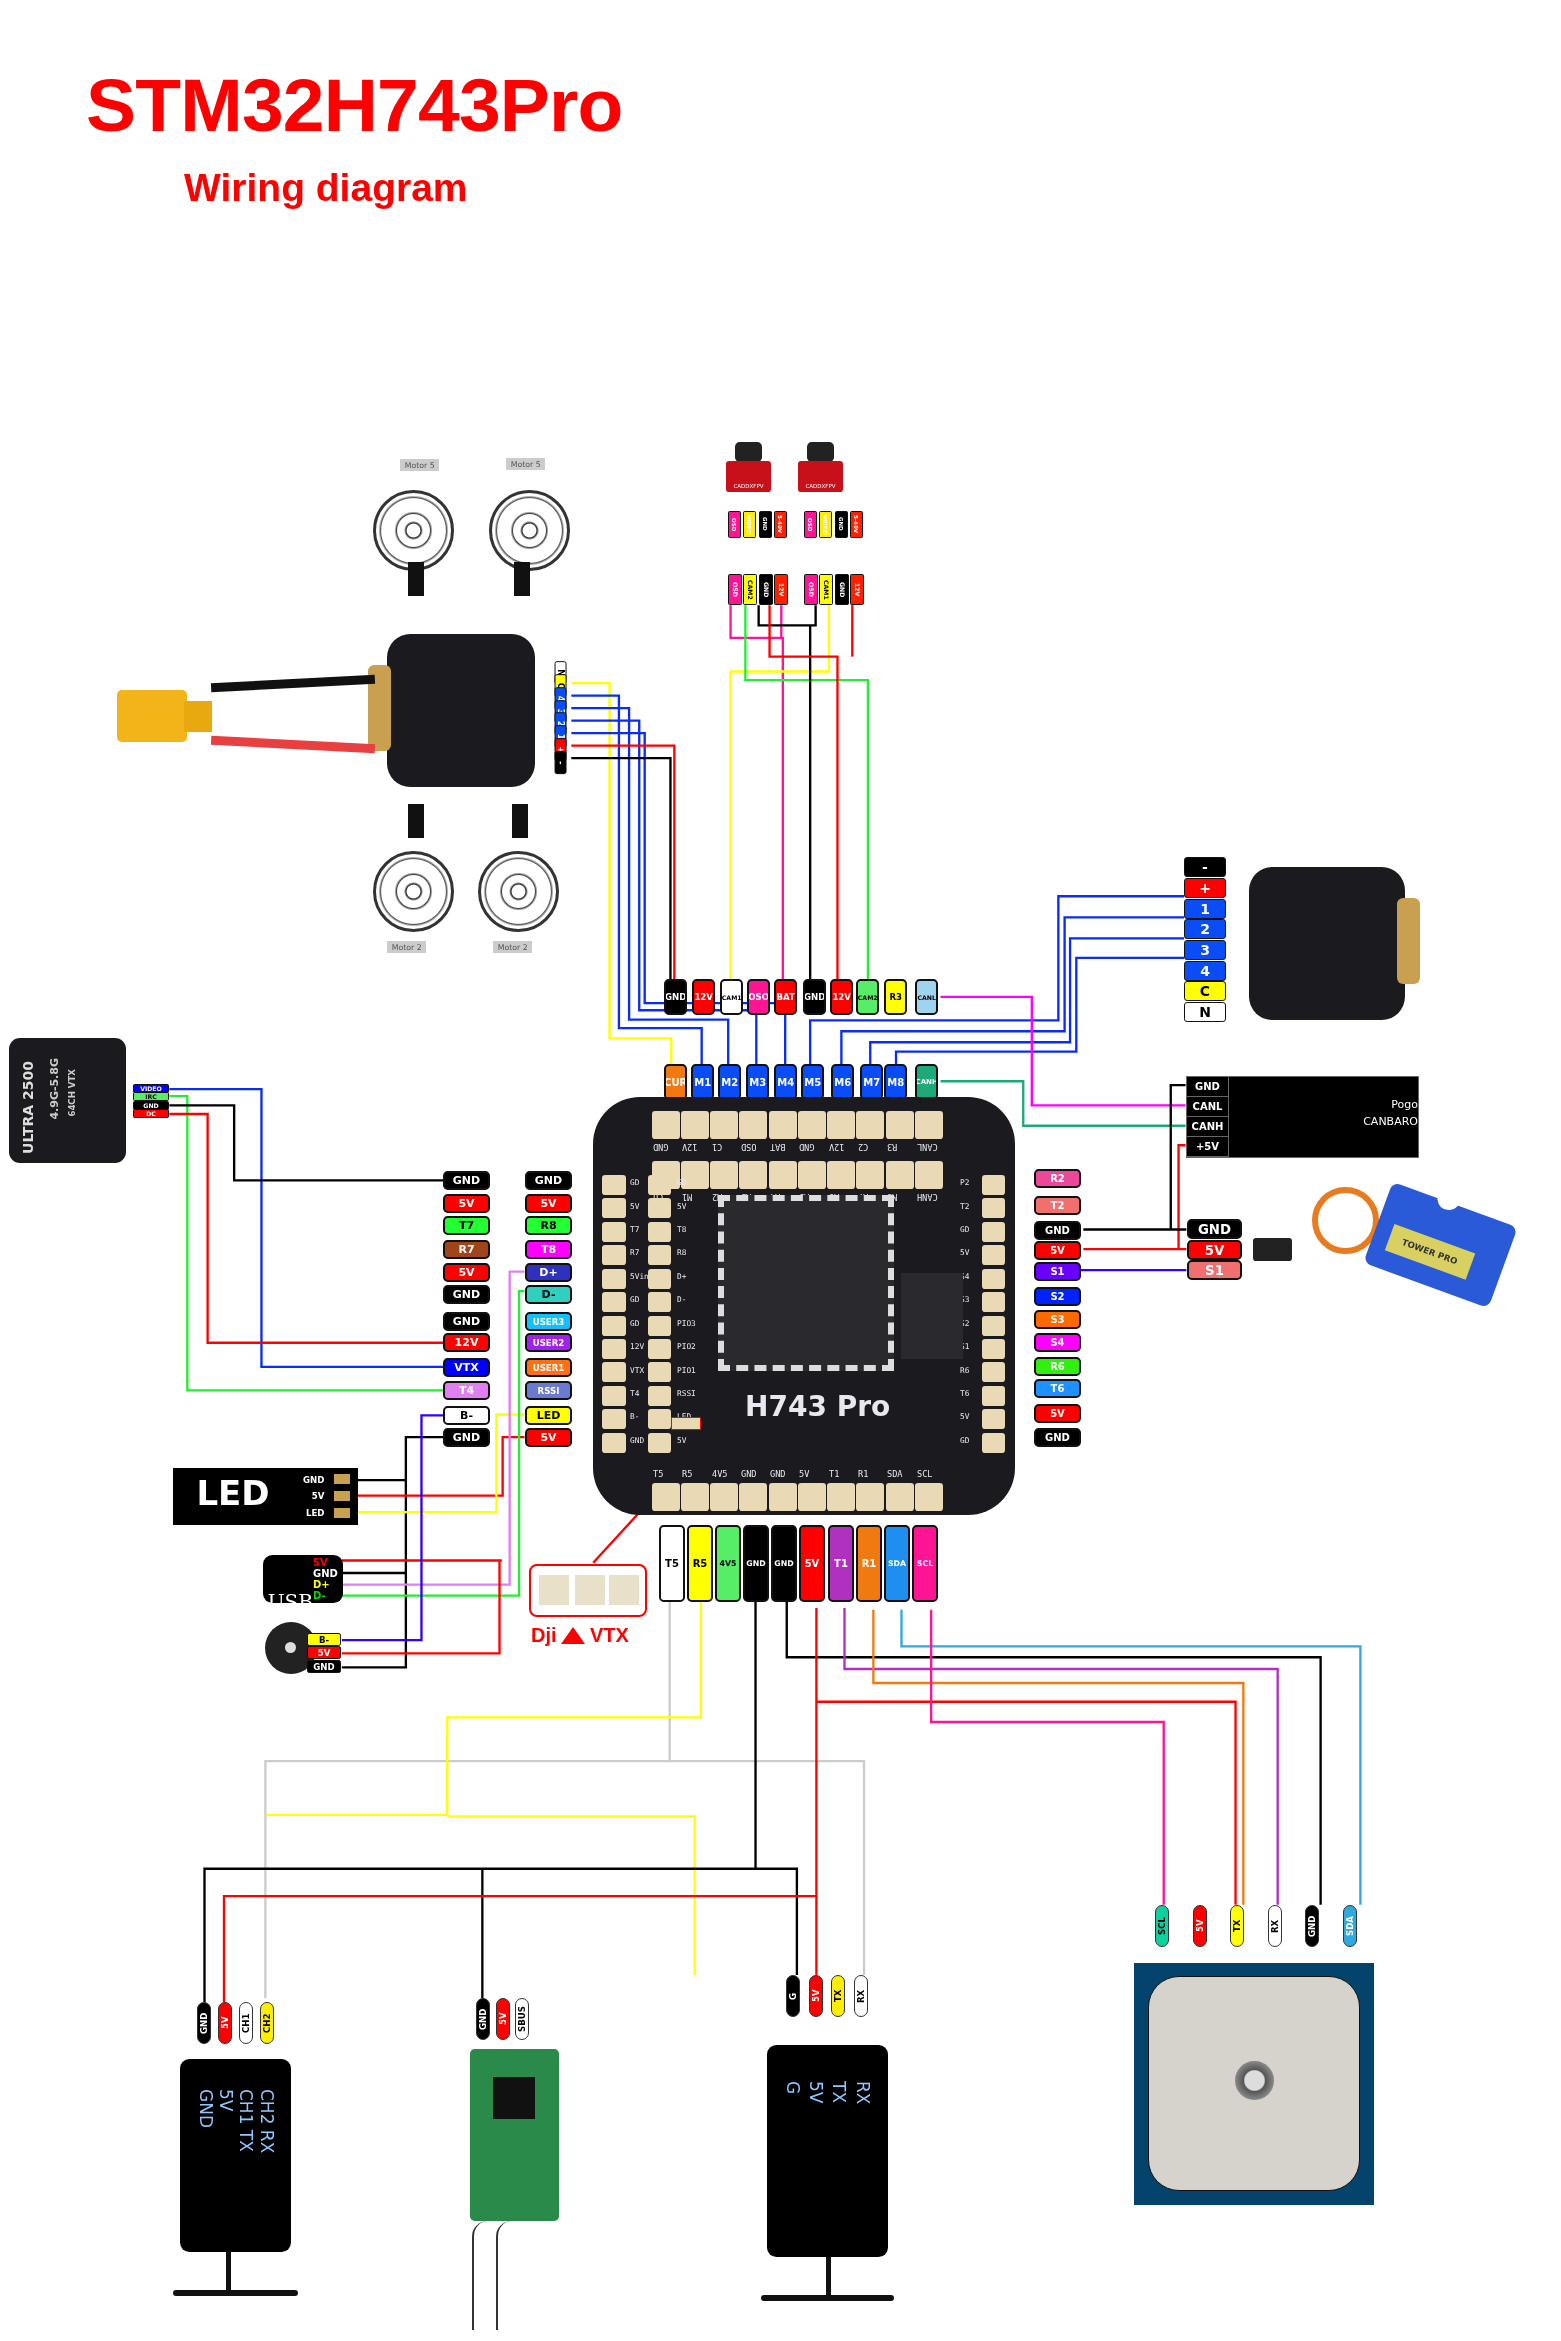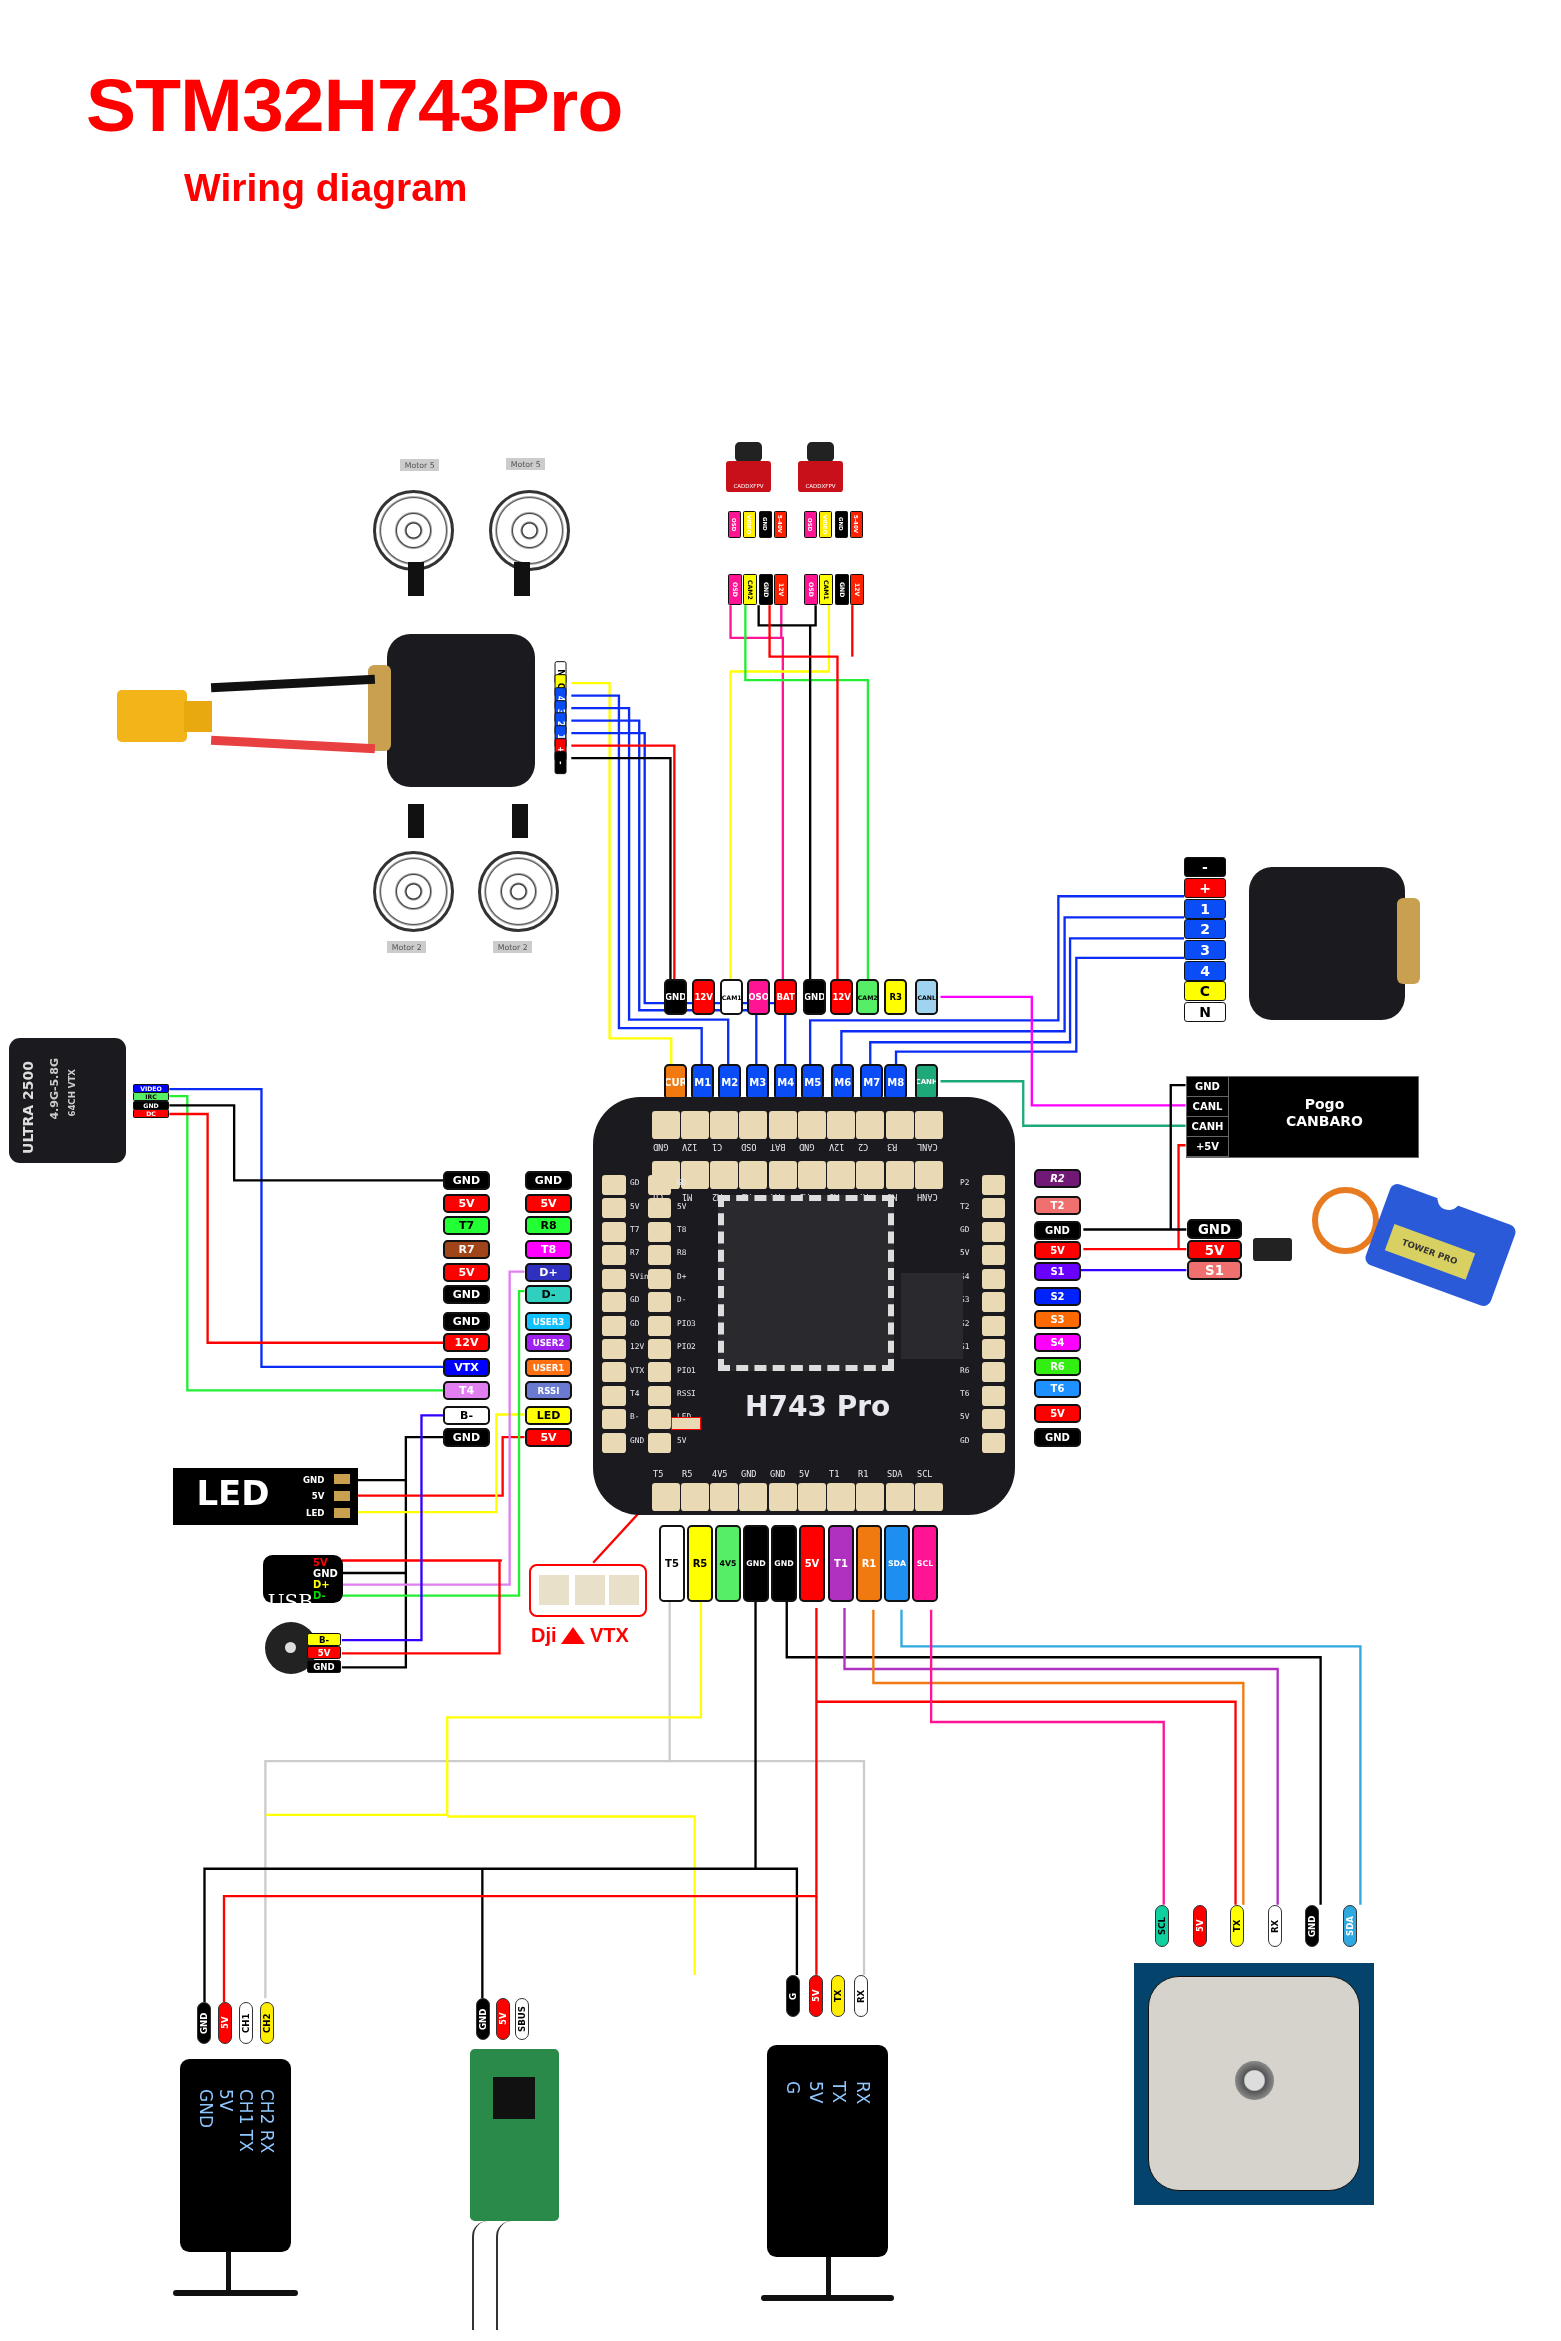--- a/index.html
+++ b/index.html
@@ -199,42 +199,42 @@
   </div>
 </div>
 
 <div class="box" style="left:1186px;top:1076px;width:231px;height:80px;border:0.8px solid #666;">
   <div id="canbaro-pins">
       <div class="abs" style="left: 0px; top: 0px; width: 42px; height: 19.5px; border-right: 0.8px solid rgb(102, 102, 102); border-bottom: 0.8px solid rgb(102, 102, 102); font-size: 10px; font-weight: bold; display: flex; align-items: center; justify-content: center; box-sizing: border-box;">GND</div>
       <div class="abs" style="left: 0px; top: 20px; width: 42px; height: 19.5px; border-right: 0.8px solid rgb(102, 102, 102); border-bottom: 0.8px solid rgb(102, 102, 102); font-size: 10px; font-weight: bold; display: flex; align-items: center; justify-content: center; box-sizing: border-box;">CANL</div>
       <div class="abs" style="left: 0px; top: 40px; width: 42px; height: 19.5px; border-right: 0.8px solid rgb(102, 102, 102); border-bottom: 0.8px solid rgb(102, 102, 102); font-size: 10px; font-weight: bold; display: flex; align-items: center; justify-content: center; box-sizing: border-box;">CANH</div>
       <div class="abs" style="left: 0px; top: 60px; width: 42px; height: 19.5px; border-right: 0.8px solid rgb(102, 102, 102); border-bottom: 0.8px solid rgb(102, 102, 102); font-size: 10px; font-weight: bold; display: flex; align-items: center; justify-content: center; box-sizing: border-box;">+5V</div>
     </div>
-  <div class="abs" style="left:44px;top:19px;width:187px;text-align:center;font-weight:bold;font-size:14px;line-height:17px;">
+  <div class="abs" style="left:44px;top:19px;width:187px;text-align:right;font-weight:normal;font-size:11px;line-height:17px;">
     <div>Pogo</div>
     <div>CANBARO</div>
   </div>
 </div>
 
 <div>
   <div id="servo-pins">
       <div class="pin h" style="left: 1187px; top: 1219px; background: rgb(0, 0, 0); color: rgb(255, 255, 255); width: 55px; height: 20px; font-size: 13.3px; border-width: 2.3px;">GND</div>
       <div class="pin h" style="left: 1187px; top: 1240px; background: rgb(255, 0, 0); color: rgb(255, 255, 255); width: 55px; height: 20px; font-size: 13.3px; border-width: 2.3px;">5V</div>
       <div class="pin h" style="left: 1187px; top: 1260px; background: rgb(240, 112, 112); color: rgb(255, 255, 255); width: 55px; height: 20px; font-size: 13.3px; border-width: 2.3px;">S1</div>
     </div>
   <div class="abs" style="left:1253px;top:1238px;width:39px;height:23.4px;background:#222;border-radius:3.1px;"></div>
   <div class="abs" style="left:1312px;top:1187px;width:55px;height:55px;border:6.2px solid #e87a20;border-radius:50%;"></div>
   <div class="abs" style="left:1374px;top:1202px;width:133px;height:86px;background:#2a5ad8;border-radius:7.8px;transform:rotate(20deg);">
     <div class="abs" style="left:47px;top:-15.6px;width:23.4px;height:23.4px;background:#fff;border-radius:50%;"></div>
     <div class="abs" style="left:15.6px;top:39px;width:86px;height:28px;background:#d8d060;color:#333;font-size:8.6px;display:flex;align-items:center;justify-content:center;font-weight:bold;">TOWER PRO</div>
   </div>
 </div>
 
 <div id="fc-right-pins">
-    <div class="pin h" style="left: 1034px; top: 1169px; background: #701a75; color: rgb(255, 255, 255); width: 47px; height: 19px; font-size: 10px; border-width: 2.3px; font-style: italic;">R2</div>
+    <div class="pin h" style="left: 1034px; top: 1169px; background: #ec4899; color: rgb(255, 255, 255); width: 47px; height: 19px; font-size: 10px; border-width: 2.3px;">R2</div>
     <div class="pin h" style="left: 1034px; top: 1196px; background: rgb(240, 112, 112); color: rgb(255, 255, 255); width: 47px; height: 19px; font-size: 10px; border-width: 2.3px;">T2</div>
     <div class="pin h" style="left: 1034px; top: 1221px; background: rgb(0, 0, 0); color: rgb(255, 255, 255); width: 47px; height: 19px; font-size: 10px; border-width: 2.3px;">GND</div>
     <div class="pin h" style="left: 1034px; top: 1241px; background: rgb(255, 0, 0); color: rgb(255, 255, 255); width: 47px; height: 19px; font-size: 10px; border-width: 2.3px;">5V</div>
     <div class="pin h" style="left: 1034px; top: 1262px; background: rgb(106, 0, 255); color: rgb(255, 255, 255); width: 47px; height: 19px; font-size: 10px; border-width: 2.3px;">S1</div>
     <div class="pin h" style="left: 1034px; top: 1287px; background: rgb(0, 34, 255); color: rgb(255, 255, 255); width: 47px; height: 19px; font-size: 10px; border-width: 2.3px;">S2</div>
     <div class="pin h" style="left: 1034px; top: 1310px; background: rgb(255, 106, 0); color: rgb(255, 255, 255); width: 47px; height: 19px; font-size: 10px; border-width: 2.3px;">S3</div>
     <div class="pin h" style="left: 1034px; top: 1333px; background: rgb(255, 0, 255); color: rgb(255, 255, 255); width: 47px; height: 19px; font-size: 10px; border-width: 2.3px;">S4</div>
     <div class="pin h" style="left: 1034px; top: 1357px; background: rgb(51, 238, 17); color: rgb(255, 255, 255); width: 47px; height: 19px; font-size: 10px; border-width: 2.3px;">R6</div>
     <div class="pin h" style="left: 1034px; top: 1379px; background: rgb(30, 144, 255); color: rgb(255, 255, 255); width: 47px; height: 19px; font-size: 10px; border-width: 2.3px;">T6</div>
     <div class="pin h" style="left: 1034px; top: 1404px; background: rgb(255, 0, 0); color: rgb(255, 255, 255); width: 47px; height: 19px; font-size: 10px; border-width: 2.3px;">5V</div>

